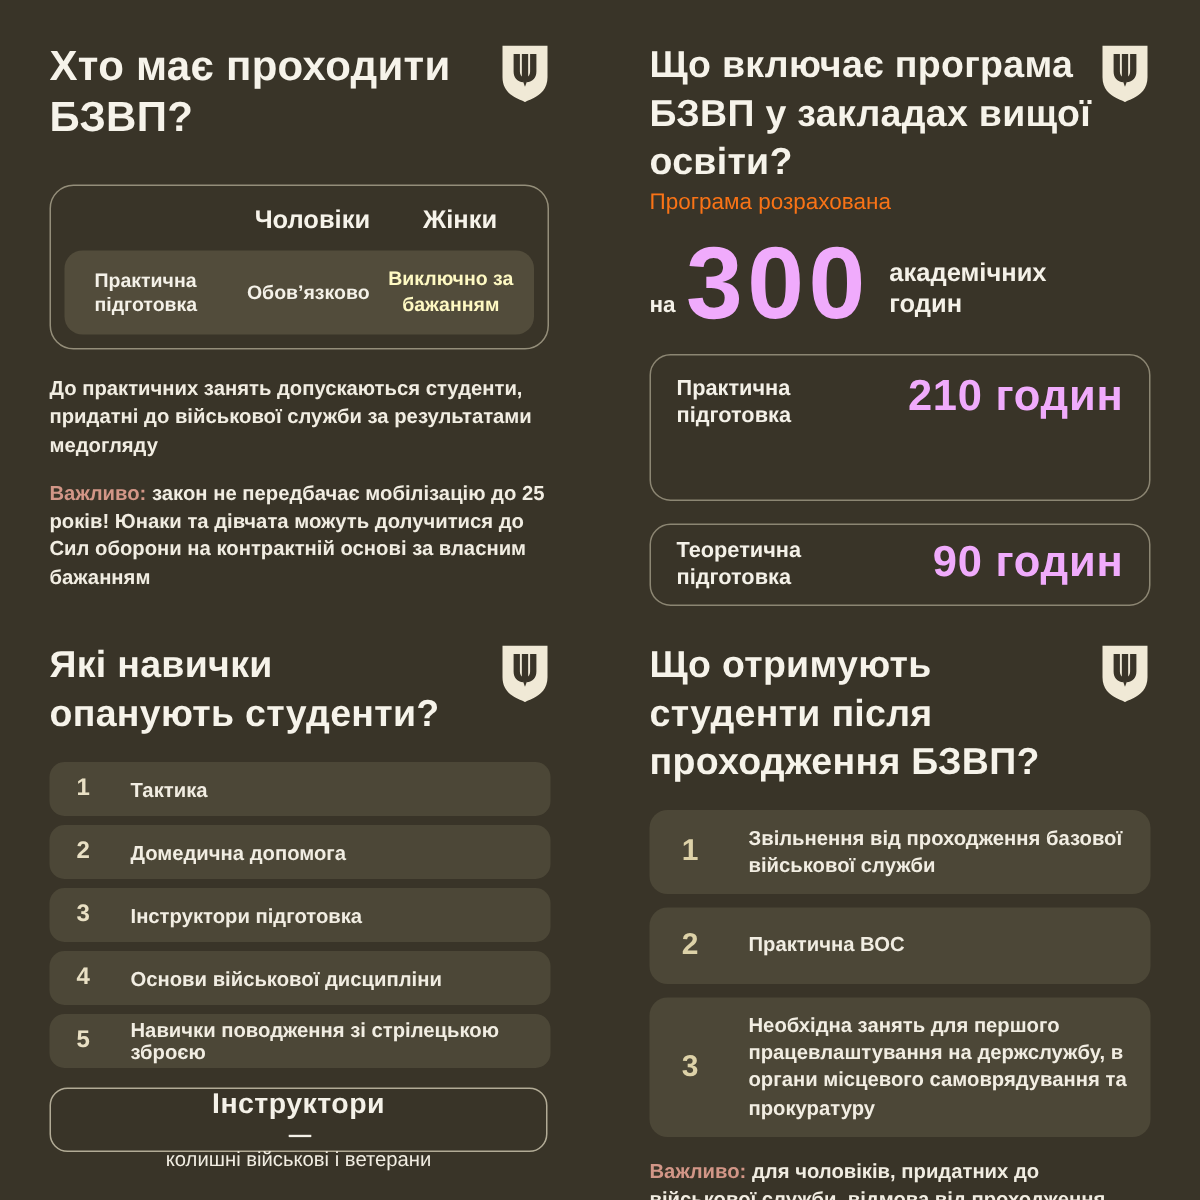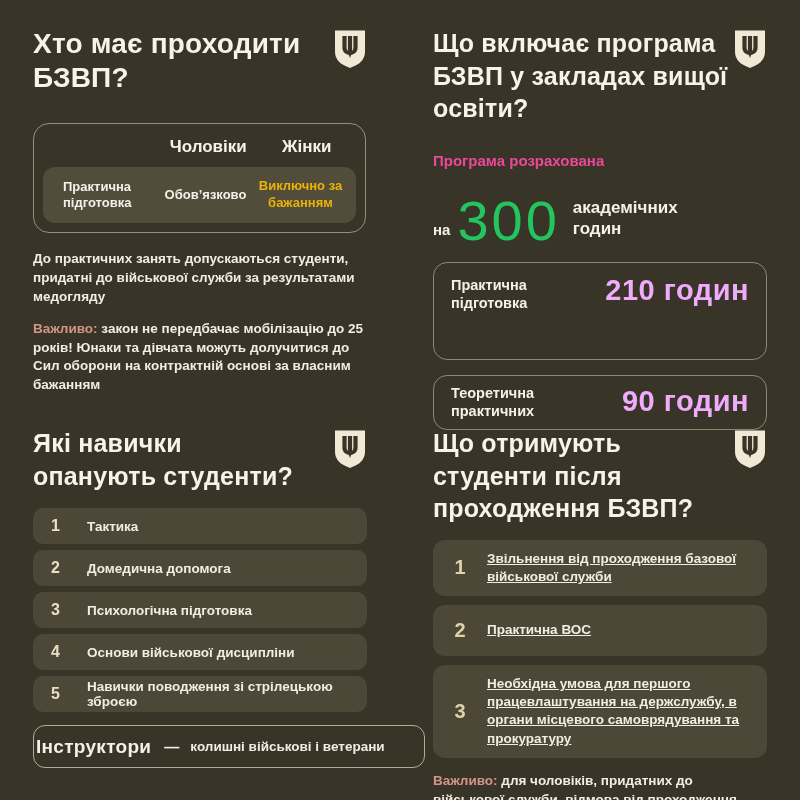--- a/index.html
+++ b/index.html
@@ -21,54 +21,54 @@
   .w-br { max-width:292px; }
   .shield { flex:0 0 auto; margin-top:2px; }
 
   
   .table-card { margin-top:29px; border:1px solid rgba(224,216,190,.55); border-radius:16px; padding:13px 9px 9px 9px; width:333px; }
   .t-head { display:grid; grid-template-columns:116px 1fr 1fr; margin-bottom:10px; }
   .t-col { text-align:center; font-size:17px; font-weight:700; color:#f6f3ea; }
   .t-row { display:grid; grid-template-columns:107px 1fr 1fr; align-items:center; background:#524c3b; border-radius:12px; padding:11px 8px; }
   .t-rowlabel { font-size:13px; font-weight:700; line-height:1.25; padding-left:12px; }
   .t-val { font-size:13px; font-weight:700; text-align:center; line-height:1.3; }
-  .muted { color:#eab308; }
+  .muted { color:#fef9c3; }
 
   .body-text { font-size:13.5px; font-weight:700; line-height:1.4; color:#f1ede2; width:338px; }
   .mt17 { margin-top:17px; }
   .mt13 { margin-top:13px; }
   .accent { color:#d29687; }
 
   
-  .lead { margin-top:27px; font-size:15px; font-weight:700; color:#ec4899; }
+  .lead { margin-top:1px; font-size:15px; font-weight:400; color:#f97316; }
   .bignum-row { display:flex; align-items:flex-end; margin-top:2px; height:72px; }
   .bignum-prefix { font-size:15px; font-weight:700; margin:0 7px 5px 0; }
-  .bignum { font-size:56px; font-weight:400; line-height:.78; letter-spacing:3px; color:#22c55e; }
+  .bignum { font-size:68px; font-weight:700; line-height:.78; letter-spacing:3px; color:#f0abfc; }
   .bignum-suffix { font-size:17px; font-weight:700; line-height:1.25; width:118px; margin:0 0 3px 13px; }
   .hours-card { border:1px solid rgba(224,216,190,.5); border-radius:14px; width:334px; display:flex; justify-content:space-between; padding:13px 17px; }
   .hours-card.tall { margin-top:19px; height:98px; align-items:flex-start; }
   .hours-card.short { margin-top:15px; height:55px; align-items:center; }
   .hours-label { font-size:14.5px; font-weight:700; line-height:1.25; width:112px; }
   .hours-value { font-size:29px; font-weight:700; letter-spacing:.5px; color:#f0abfc; white-space:nowrap; margin-top:-2px; }
 
   
   .skill-list { list-style:none; margin-top:16px; }
   .skill-item { display:flex; align-items:center; background:#4c4737; border-radius:10px; height:36px; width:334px; margin-bottom:6px; padding:0 10px 0 18px; }
   .skill-num { width:21px; font-size:16px; font-weight:700; color:#e9e0c4; flex:0 0 auto; }
   .skill-label { font-size:13.5px; font-weight:700; margin-left:15px; color:#f1ede2; }
-  .instructors-card { margin-top:13px; border:1px solid rgba(230,222,196,.7); border-radius:12px; width:392px; height:43px; display:flex; align-items:center; padding:0 2px; }
+  .instructors-card { margin-top:13px; border:1px solid rgba(230,222,196,.7); border-radius:12px; width:332px; height:43px; display:flex; align-items:center; padding:0 2px;flex-direction:column; }
   .instr-label { font-size:19px; font-weight:700; letter-spacing:.3px; color:#f4f1e8; }
   .instr-dash { font-size:15px; font-weight:700; margin:0 11px 0 13px; }
-  .instr-text { font-size:13.5px; font-weight:700; color:#f1ede2; }
+  .instr-text { font-size:13.5px; font-weight:400; color:#f1ede2; }
 
   
   .benefit-item { display:flex; align-items:center; background:#4c4737; border-radius:12px; width:334px; margin-top:9px; padding:10px 14px 10px 12px; }
   .benefit-item.first { margin-top:15px; }
   .benefit-num { width:30px; text-align:center; font-size:20px; font-weight:700; color:#ddd2a8; flex:0 0 auto; }
-  .benefit-text { font-size:13.5px; font-weight:700; line-height:1.35; margin-left:12px; color:#f1ede2; max-width:262px;text-decoration:underline; }
+  .benefit-text { font-size:13.5px; font-weight:700; line-height:1.35; margin-left:24px; color:#f1ede2; max-width:262px; }
   .pad2 { padding-top:14px; padding-bottom:14px; }
   .note { margin-top:14px; width:330px; }
 </style>
 </head>
 <body>
 
 <svg width="0" height="0" style="position:absolute">
   <defs>
     <g id="trident-shield">
       <path d="M2 1.5h30v21c0 7.5-4.6 11.7-9.5 14C19.6 37.8 17 39 17 39s-2.6-1.2-5.5-2.5C6.6 34.2 2 30 2 22.5v-21z" fill="#f0e9d6"></path>
@@ -124,21 +124,21 @@
       <span class="bignum-prefix">на</span>
       <span class="bignum">300</span>
       <span class="bignum-suffix">академічних годин</span>
     </div>
 
     <div class="hours-card tall">
       <span class="hours-label">Практична підготовка</span>
       <span class="hours-value">210 годин</span>
     </div>
     <div class="hours-card short">
-      <span class="hours-label">Теоретична практичних</span>
+      <span class="hours-label">Теоретична підготовка</span>
       <span class="hours-value">90 годин</span>
     </div>
   </section>
 
   <section class="panel">
     <header class="panel-head">
       <h1 class="title-md w-bl">Які навички опанують студенти?</h1>
       <span class="shield">
         <svg width="34" height="40" viewBox="0 0 34 40">
             <use href="#trident-shield"></use>
@@ -150,21 +150,21 @@
       <li class="skill-item">
         <span class="skill-num">1</span>
         <span class="skill-label">Тактика</span>
       </li>
       <li class="skill-item">
         <span class="skill-num">2</span>
         <span class="skill-label">Домедична допомога</span>
       </li>
       <li class="skill-item">
         <span class="skill-num">3</span>
-        <span class="skill-label">Психологічна підготовка</span>
+        <span class="skill-label">Інструктори підготовка</span>
       </li>
       <li class="skill-item">
         <span class="skill-num">4</span>
         <span class="skill-label">Основи військової дисципліни</span>
       </li>
       <li class="skill-item">
         <span class="skill-num">5</span>
         <span class="skill-label">Навички поводження зі стрілецькою зброєю</span>
       </li>
     </ul>
@@ -189,19 +189,19 @@
     <div class="benefit-item first">
       <span class="benefit-num">1</span>
       <span class="benefit-text">Звільнення від проходження базової військової служби</span>
     </div>
     <div class="benefit-item pad2">
       <span class="benefit-num">2</span>
       <span class="benefit-text">Практична ВОС</span>
     </div>
     <div class="benefit-item">
       <span class="benefit-num">3</span>
-      <span class="benefit-text">Необхідна умова для першого працевлаштування на держслужбу, в органи місцевого самоврядування та прокуратуру</span>
+      <span class="benefit-text">Необхідна занять для першого працевлаштування на держслужбу, в органи місцевого самоврядування та прокуратуру</span>
     </div>
 
     <p class="body-text note"><span class="accent">Важливо:</span> <span>для чоловіків, придатних до військової служби, відмова від проходження практичної частини БЗВП є підставою для відрахування!</span></p>
   </section>
 
 </div>
 
 </body></html>

